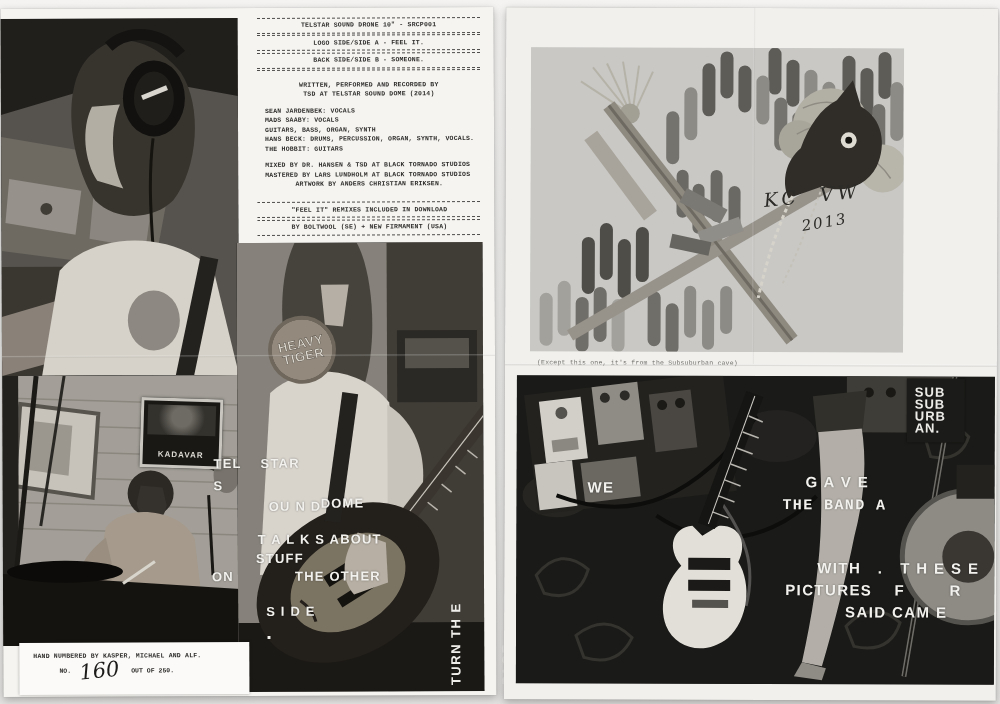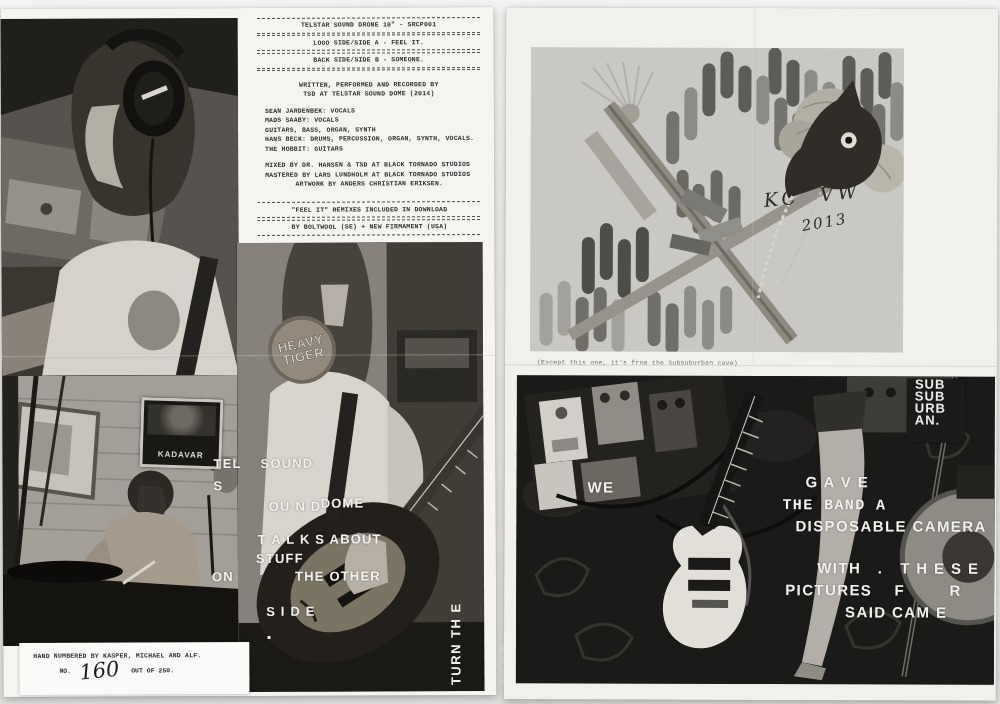--- a/index.html
+++ b/index.html
@@ -29,21 +29,21 @@
   
   #numbering{position:absolute;left:16px;top:634px;width:230px;height:52px;background:#fbfaf8;
              box-shadow:0 0 3px rgba(0,0,0,.35);color:#2f2e2c;}
   #numbering .l1{font:700 6.5px/9px "Liberation Mono","DejaVu Sans Mono",monospace;margin:9px 0 0 14px;letter-spacing:.2px;}
   #numbering .l2{font:700 6.5px/9px "Liberation Mono","DejaVu Sans Mono",monospace;margin:6px 0 0 40px;display:flex;align-items:center;}
   #numbering .handnum{font-family:"DejaVu Serif",serif;font-style:italic;font-weight:400;font-size:21px;
                       transform:rotate(-6deg);display:inline-block;margin:0 12px 0 8px;color:#1c1b1a;}
   
   #caption{position:absolute;left:32px;top:351px;font:400 6.5px/9px "Liberation Mono","DejaVu Sans Mono",monospace;color:#6e6d69;letter-spacing:.2px;}
   #sub-logo{position:absolute;left:402px;top:370px;width:58px;height:64px;background:#1b1b19;
-            box-shadow:0 0 2px rgba(0,0,0,.5);display:flex;}
+            box-shadow:0 0 2px rgba(0,0,0,.5);display:flex;align-items:center;}
   #sub-logo .logo-text{font:700 13px/12px "Liberation Sans","DejaVu Sans",sans-serif;color:#ecebe8;letter-spacing:1px;padding-left:8px;}
   .sig{position:absolute;font-family:"DejaVu Serif",serif;font-style:italic;color:#2c2b28;}
   #sig-initials{left:258px;top:176px;font-size:19px;transform:rotate(-6deg);letter-spacing:4px;word-spacing:10px;}
   #sig-year{left:296px;top:205px;font-size:15px;transform:rotate(-10deg);letter-spacing:2px;}
   
   #kadavar-poster{position:absolute;left:138px;top:390px;width:76px;height:64px;background:#191815;
                   border:3px solid #c9c6c0;transform:rotate(2deg);box-shadow:0 0 3px rgba(0,0,0,.5);}
   #kadavar-poster .kd-art{position:absolute;left:4px;top:4px;right:4px;height:30px;
                   background:radial-gradient(circle at 50% 40%,#6e6b64 0 25%,#34322d 60%);}
   #kadavar-poster .kd-name{position:absolute;left:0;right:0;bottom:6px;text-align:center;
@@ -186,21 +186,21 @@
       <div style="height:11px"></div>
       <div class="dline"></div>
       <div class="ibrow">"FEEL IT" REMIXES INCLUDED IN DOWNLOAD</div>
       <div class="dline"></div>
       <div class="dline"></div>
       <div class="ibrow">BY BOLTWOOL (SE) + NEW FIRMAMENT (USA)</div>
       <div class="dline"></div>
     </div>
 
     <span class="scatter" style="left:211px;top:449px;">TEL</span>
-    <span class="scatter" style="left:258px;top:449px;">SOUND</span>
+    <span class="scatter" style="left:258px;top:449px;">STAR</span>
     <span class="scatter" style="left:211px;top:471px;">S</span>
     <span class="scatter" style="left:266px;top:471px;margin-top:21px;">OU N D</span>
     <span class="scatter" style="left:318px;top:489px;">DOME</span>
     <span class="scatter" style="left:255px;top:525px;">T A L K S ABOUT</span>
     <span class="scatter" style="left:253px;top:544px;">STUFF</span>
     <span class="scatter" style="left:209px;top:562px;">ON</span>
     <span class="scatter" style="left:292px;top:562px;">THE OTHER</span>
     <span class="scatter" style="left:263px;top:597px;">S I D E</span>
     <span class="scatter" style="left:263px;top:617px;font-size:20px;">.</span>
 
@@ -402,21 +402,20 @@
         <div>SUB</div>
         <div>SUB</div>
         <div>URB</div>
         <div>AN.</div>
       </div>
     </div>
 
     <span class="scatter scatter-r" style="left:83px;top:462px;margin-top:10px;">WE</span>
     <span class="scatter scatter-r" style="left:301px;top:466px;">G A V E</span>
     <span class="scatter scatter-r" style="left:278px;top:490px;font-family:Liberation Mono, monospace;">THE BAND A</span>
-    <span class="scatter scatter-r" style="left:291px;top:510px;">DISPOSABLE CAMERA</span>
     <span class="scatter scatter-r" style="left:313px;top:552px;">WITH   .   T H E S E</span>
     <span class="scatter scatter-r" style="left:281px;top:574px;">PICTURES    F        R</span>
     <span class="scatter scatter-r" style="left:341px;top:596px;">SAID CAM E</span>
 
     <div class="crease-h" style="top:356px;opacity:.7;"></div>
     <div class="crease-v" style="left:247px;height:356px;opacity:.45;"></div>
   </div>
 
 </div>
 

